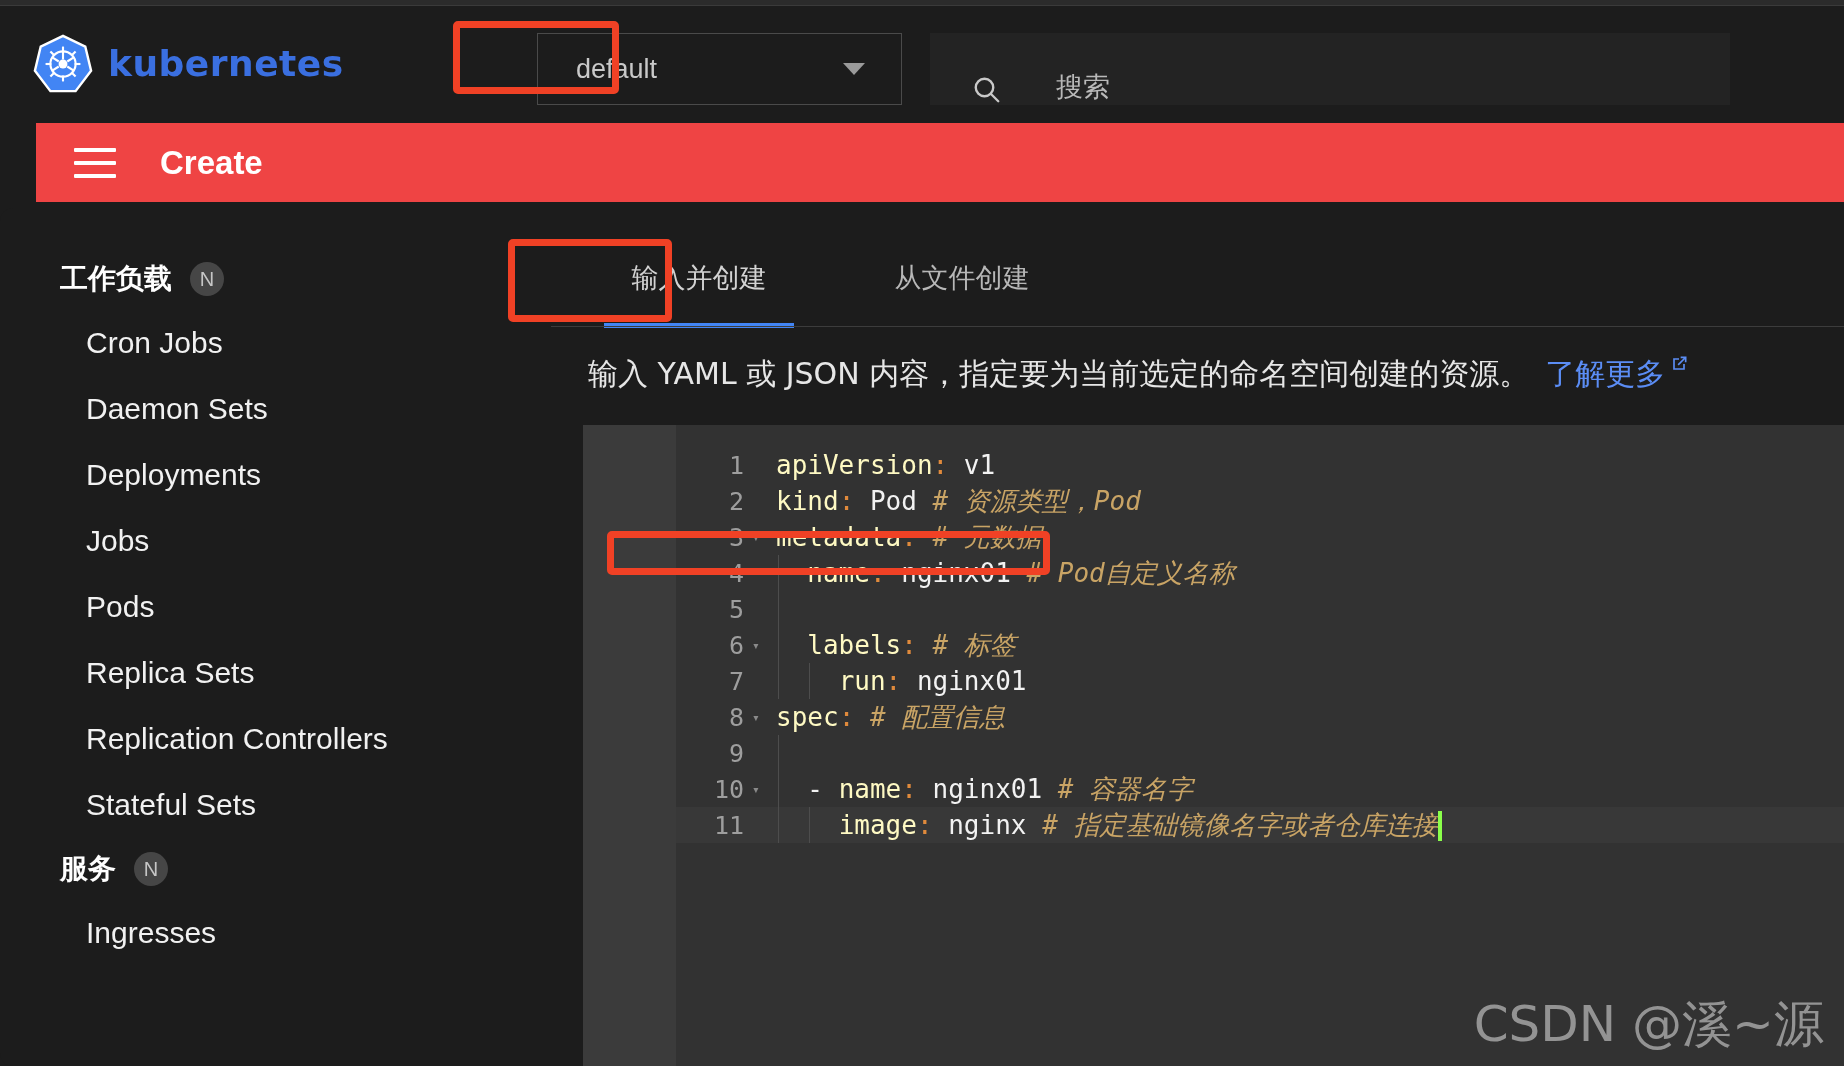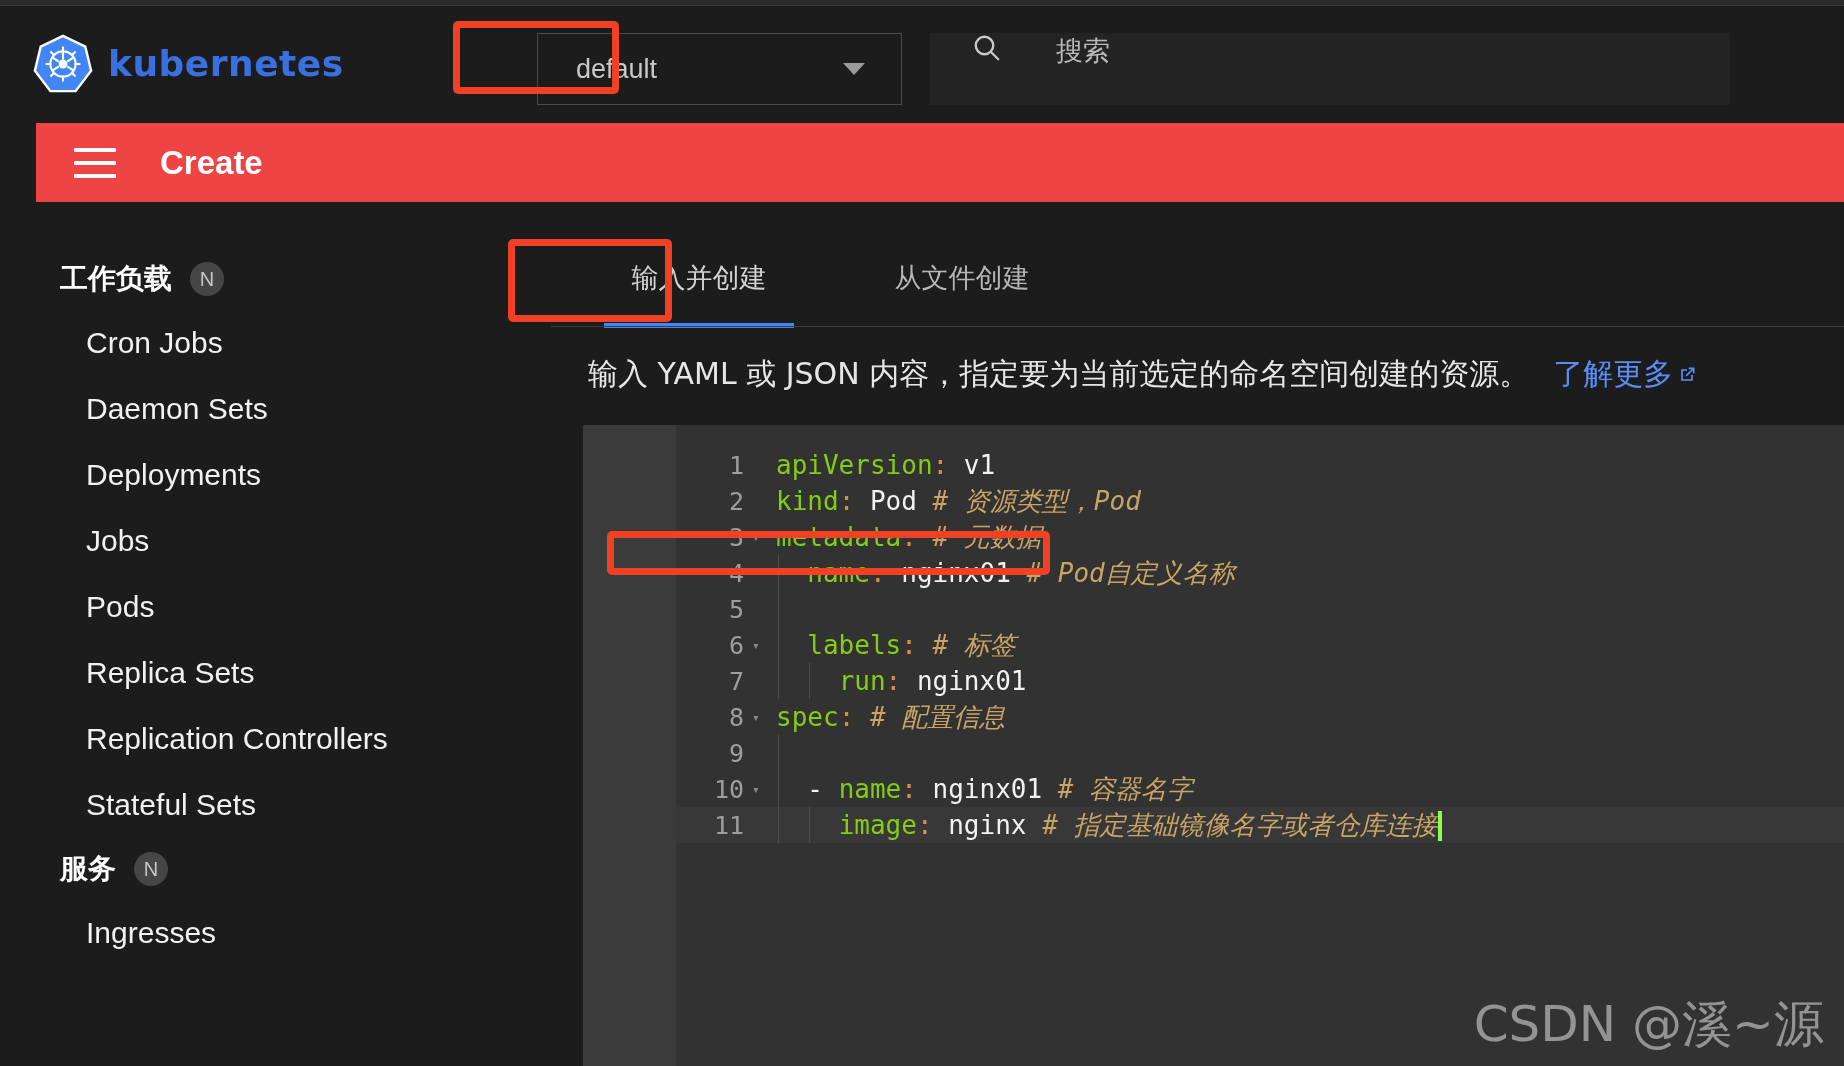--- a/index.html
+++ b/index.html
@@ -39,21 +39,21 @@
     font-family: "Liberation Sans", sans-serif;
   }
   .ns-caret {
     width: 0; height: 0; border-left: 11px solid transparent;
     border-right: 11px solid transparent; border-top: 12px solid #9a9a9a;
     margin-right: 36px;
   }
 
   .search-box {
     position: absolute; left: 930px; top: 27px; width: 800px; height: 72px;
-    background: #232323; display: flex; align-items: flex-start;
+    background: #232323; display: flex; align-items: flex-end;
   }
   .search-icon { margin-left: 42px; width: 30px; height: 30px; }
   .search-placeholder {
     color: #b9b9b9; font-size: 27px; margin-left: 54px;
     font-family: "DejaVu Sans", sans-serif;
   }
 
   
   .action-bar {
     position: absolute; left: 0; top: 123px; width: 1844px; height: 79px;
@@ -111,22 +111,22 @@
   .tab-rule {
     position: absolute; left: 0; top: 118px; width: 1293px; height: 1px;
     background: #3c3c3c;
   }
   .desc {
     position: absolute; left: 37px; top: 146px; color: #e6e6e6;
     font-size: 30px; font-family: "DejaVu Sans", sans-serif;
     display: flex; align-items: baseline; white-space: nowrap;
   }
   .desc-link {
-    color: #5b8df5; margin-left: 24px; font-size: 30px;
-    display: inline-flex; align-items: center; gap: 4px;
+    color: #5b8df5; margin-left: 16px; font-size: 30px;
+    display: inline-flex; align-items: flex-start; gap: 4px;
   }
   .ext-icon { width: 20px; height: 20px; }
 
   
   .editor {
     position: absolute; left: 32px; top: 217px; width: 1261px; height: 641px;
     background: #323232; overflow: hidden;
   }
   .gutter {
     position: absolute; left: 0; top: 0; width: 93px; height: 641px;
@@ -141,21 +141,21 @@
   .code-line.active-line { background: #383838; }
   .ln {
     position: absolute; left: 0; width: 68px; text-align: right;
     color: #9e9e9e; font-family: "DejaVu Sans Mono", monospace; font-size: 25px;
   }
   .fold {
     position: absolute; left: 72px; width: 16px; color: #8a8a8a; font-size: 13px;
     text-align: center;
   }
   .code-text { margin-left: 100px; }
-  .tok-key { color: #84cc16; text-align: right; }
+  .tok-key { color: #fef9c3; text-align: right; }
   .tok-colon { color: #e08a3c; }
   .tok-val { color: #f2f2f2; }
   .tok-dash { color: #f2f2f2; }
   .tok-comment { color: #c9a465; font-style: italic; }
   .caret {
     display: inline-block; width: 4px; height: 30px; background: #8aff4a;
     vertical-align: middle; margin-left: 1px;
   }
   .indent-guide {
     position: absolute; top: 0; height: 36px; width: 1px; background: #4d4d4d;

